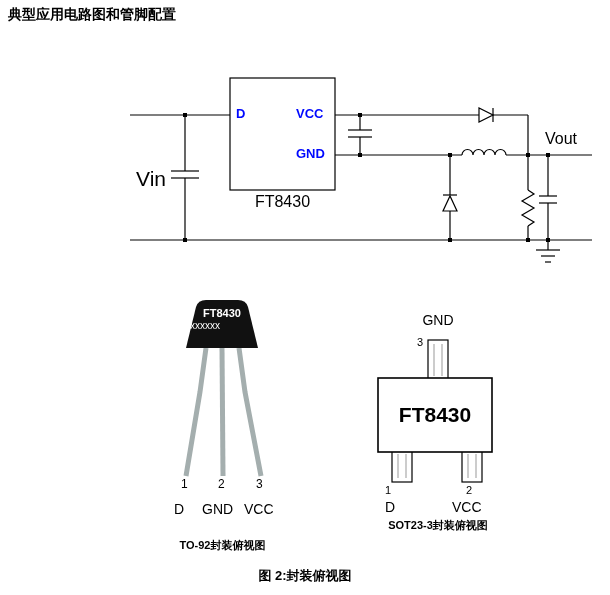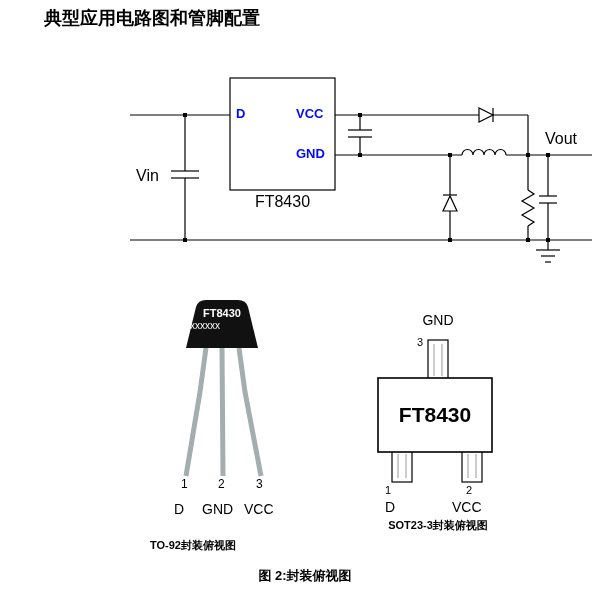--- a/index.html
+++ b/index.html
@@ -1,34 +1,34 @@
 <!DOCTYPE html>
 <html><head>
 <meta charset="utf-8">
 <style>
   html, body { margin: 0; padding: 0; background: #ffffff; }
   body { width: 610px; height: 595px; position: relative; overflow: hidden;
          font-family: "Liberation Sans", sans-serif; }
   .lbl { position: absolute; white-space: nowrap; color: #000; }
-  .t-title   { left: 8px;   top: 6px;   font-size: 18px; font-weight: bold; margin-left: 36px; }
+  .t-title   { left: 8px;   top: 6px;   font-size: 14px; font-weight: bold; }
   .t-pin-d   { left: 236px; top: 106px; font-size: 13px; font-weight: bold; color: #0008ff; }
   .t-pin-vcc { left: 296px; top: 106px; font-size: 13px; font-weight: bold; color: #0008ff; }
   .t-pin-gnd { left: 296px; top: 146px; font-size: 13px; font-weight: bold; color: #0008ff; }
   .t-ic-name { left: 230px; top: 193px; width: 105px; text-align: center; font-size: 16px; }
-  .t-vin     { left: 136px; top: 167px; font-size: 16px; }
+  .t-vin     { left: 136px; top: 167px; font-size: 21px; }
   .t-vout    { left: 545px; top: 130px; font-size: 16px; }
   .t-to92-l1 { left: 190px; top: 307px; width: 64px; text-align: center; font-size: 11px; font-weight: bold; color: #fff; }
   .t-to92-l2 { left: 190px; top: 320px; width: 64px; text-align: left; font-size: 10px; color: #fff; }
   .t-n1 { left: 181px; top: 477px; font-size: 12px; }
   .t-n2 { left: 218px; top: 477px; font-size: 12px; }
   .t-n3 { left: 256px; top: 477px; font-size: 12px; }
   .t-d   { left: 174px; top: 501px; font-size: 14px; }
   .t-gnd { left: 202px; top: 501px; font-size: 14px; }
   .t-vcc { left: 244px; top: 501px; font-size: 14px; }
-  .t-to92-cap { left: 150px; top: 538px; width: 145px; text-align: left; font-size: 11px; font-weight: bold; }
+  .t-to92-cap { left: 150px; top: 538px; width: 145px; text-align: center; font-size: 11px; font-weight: bold; }
   .t-sgnd  { left: 407px; top: 312px; width: 62px; text-align: center; font-size: 14px; }
   .t-s3    { left: 417px; top: 336px; font-size: 11px; }
   .t-sname { left: 378px; top: 403px; width: 114px; text-align: center; font-size: 21px; font-weight: bold; }
   .t-s1    { left: 385px; top: 484px; font-size: 11px; }
   .t-s2    { left: 466px; top: 484px; font-size: 11px; }
   .t-sd    { left: 385px; top: 499px; font-size: 14px; }
   .t-svcc  { left: 452px; top: 499px; font-size: 14px; }
   .t-sot-cap { left: 362px; top: 518px; width: 152px; text-align: center; font-size: 11px; font-weight: bold; }
   .t-figcap  { left: 0; top: 567px; width: 610px; text-align: center; font-size: 13px; font-weight: bold; }
   svg.art { position: absolute; left: 0; top: 0; }

